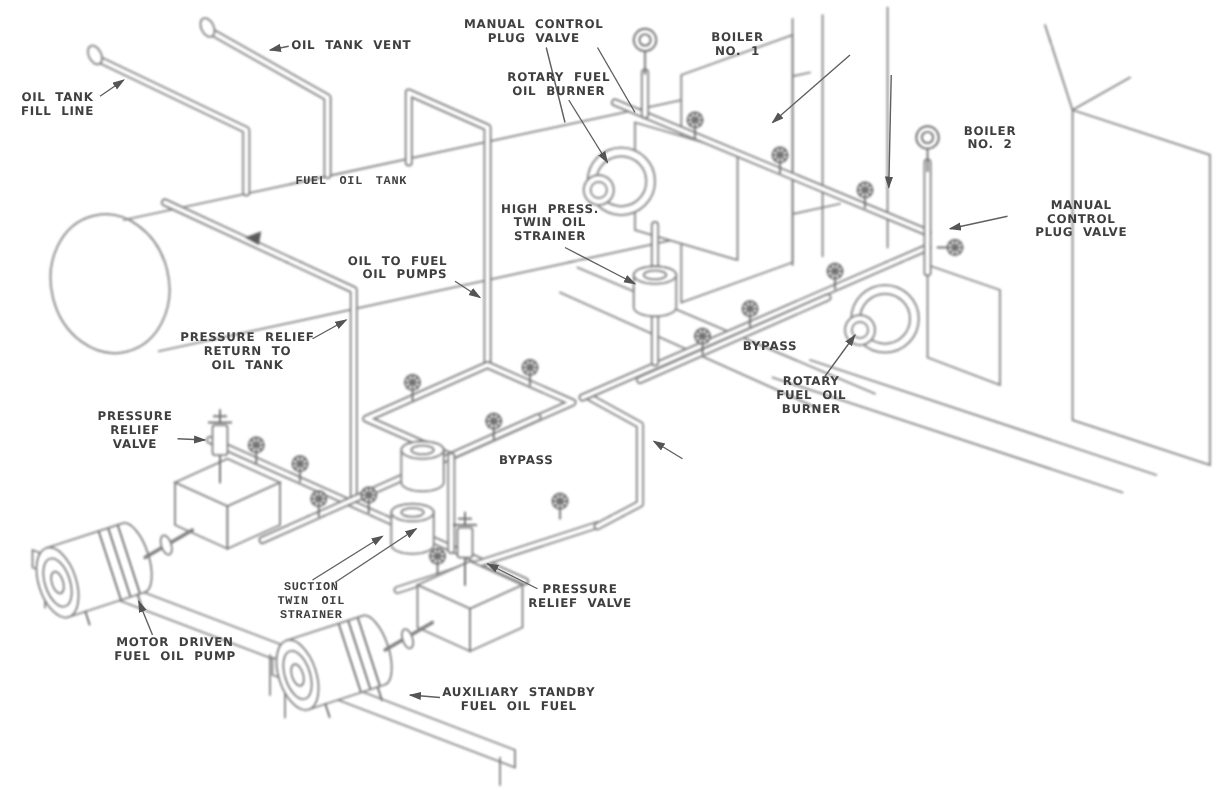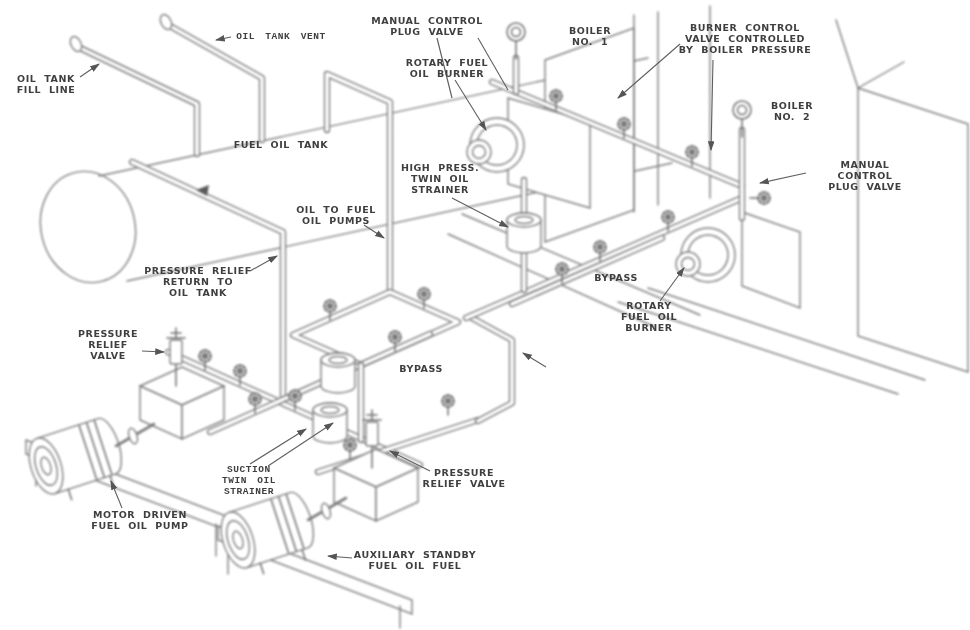--- a/index.html
+++ b/index.html
@@ -240,41 +240,38 @@
       <path class="ld" d="M546,367 L523,353" marker-end="url(#arr)"></path>
       <path class="ld" d="M250,464 L306,429" marker-end="url(#arr)"></path>
       <path class="ld" d="M268,466 L333,423" marker-end="url(#arr)"></path>
       <path class="ld" d="M430,471 L390,451" marker-end="url(#arr)"></path>
       <path class="ld" d="M122,508 L111,481" marker-end="url(#arr)"></path>
       <path class="ld" d="M352,558 L328,556" marker-end="url(#arr)"></path>
     </g>
   </svg>
 
   <div class="labels">
-      <div class="dlabel" style="left: 281px; top: 37px; font-family: Liberation Mono, monospace;">OIL TANK VENT</div>
+      <div class="dlabel" style="left: 281px; top: 37px;">OIL TANK VENT</div>
       <div class="dlabel" style="left: 46px; top: 84px;">OIL TANK
 FILL LINE</div>
-      <div class="dlabel" style="left: 281px; top: 145px;">FUEL OIL TANK</div>
+      <div class="dlabel" style="left: 281px; top: 145px; font-family: Liberation Mono, monospace;">FUEL OIL TANK</div>
       <div class="dlabel" style="left: 427px; top: 26px;">MANUAL CONTROL
 PLUG VALVE</div>
       <div class="dlabel" style="left: 447px; top: 68px;">ROTARY FUEL
 OIL BURNER</div>
       <div class="dlabel" style="left: 590px; top: 36px;">BOILER
 NO. 1</div>
-      <div class="dlabel" style="left: 745px; top: 39px;">BURNER CONTROL
-VALVE CONTROLLED
-BY BOILER PRESSURE</div>
       <div class="dlabel" style="left: 792px; top: 111px;">BOILER
 NO. 2</div>
       <div class="dlabel" style="left: 865px; top: 176px;">MANUAL CONTROL
 PLUG VALVE</div>
       <div class="dlabel" style="left: 440px; top: 179px;">HIGH PRESS.
 TWIN OIL
 STRAINER</div>
-      <div class="dlabel" style="left: 336px; top: 215px;">OIL TO FUEL
+      <div class="dlabel" style="left: 318px; top: 215px; text-align: right;">OIL TO FUEL
 OIL PUMPS</div>
       <div class="dlabel" style="left: 198px; top: 282px; text-align: center;">PRESSURE RELIEF
 RETURN TO
 OIL TANK</div>
       <div class="dlabel" style="left: 616px; top: 278px;">BYPASS</div>
       <div class="dlabel" style="left: 649px; top: 317px;">ROTARY
 FUEL OIL
 BURNER</div>
       <div class="dlabel" style="left: 108px; top: 345px;">PRESSURE
 RELIEF

